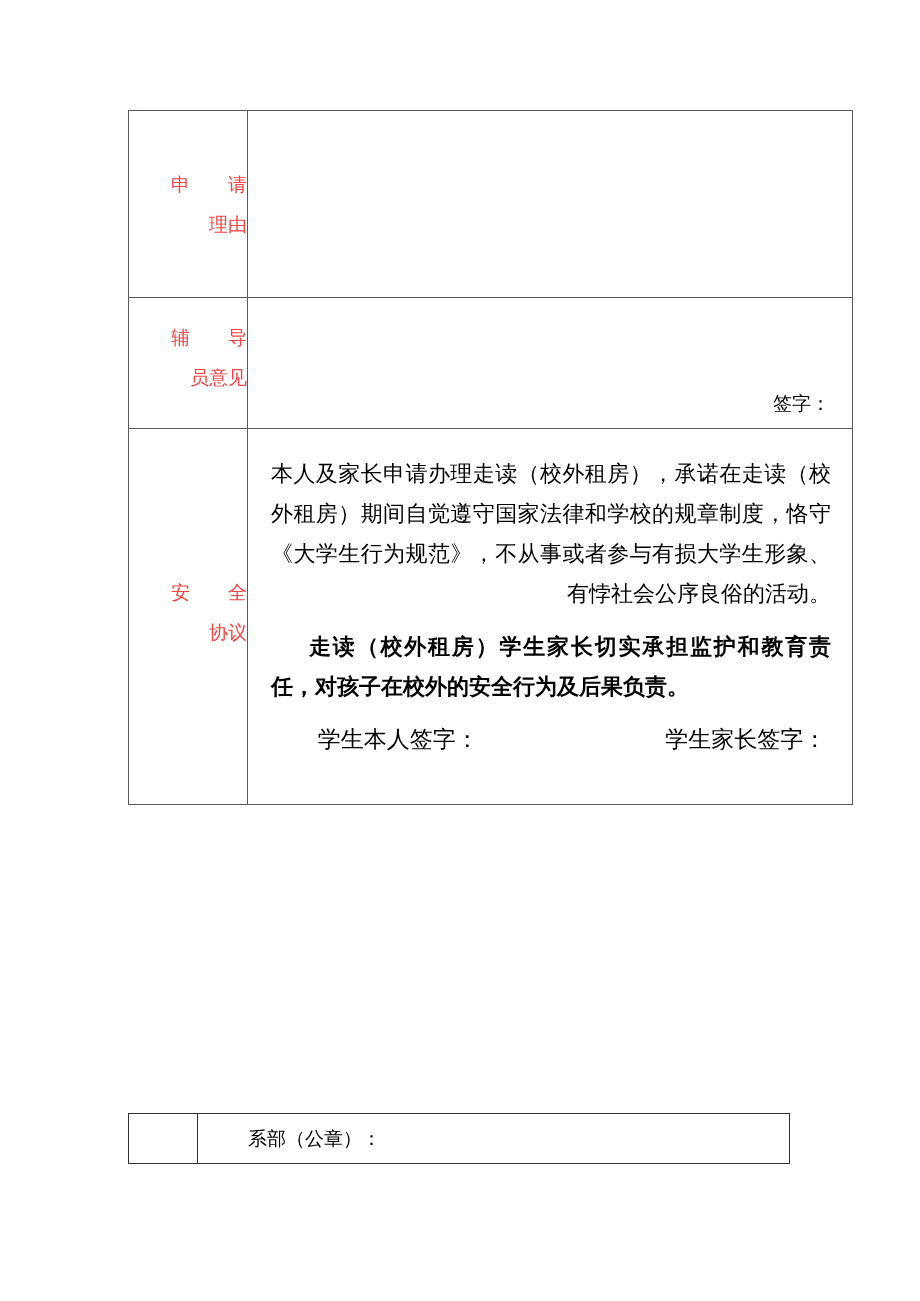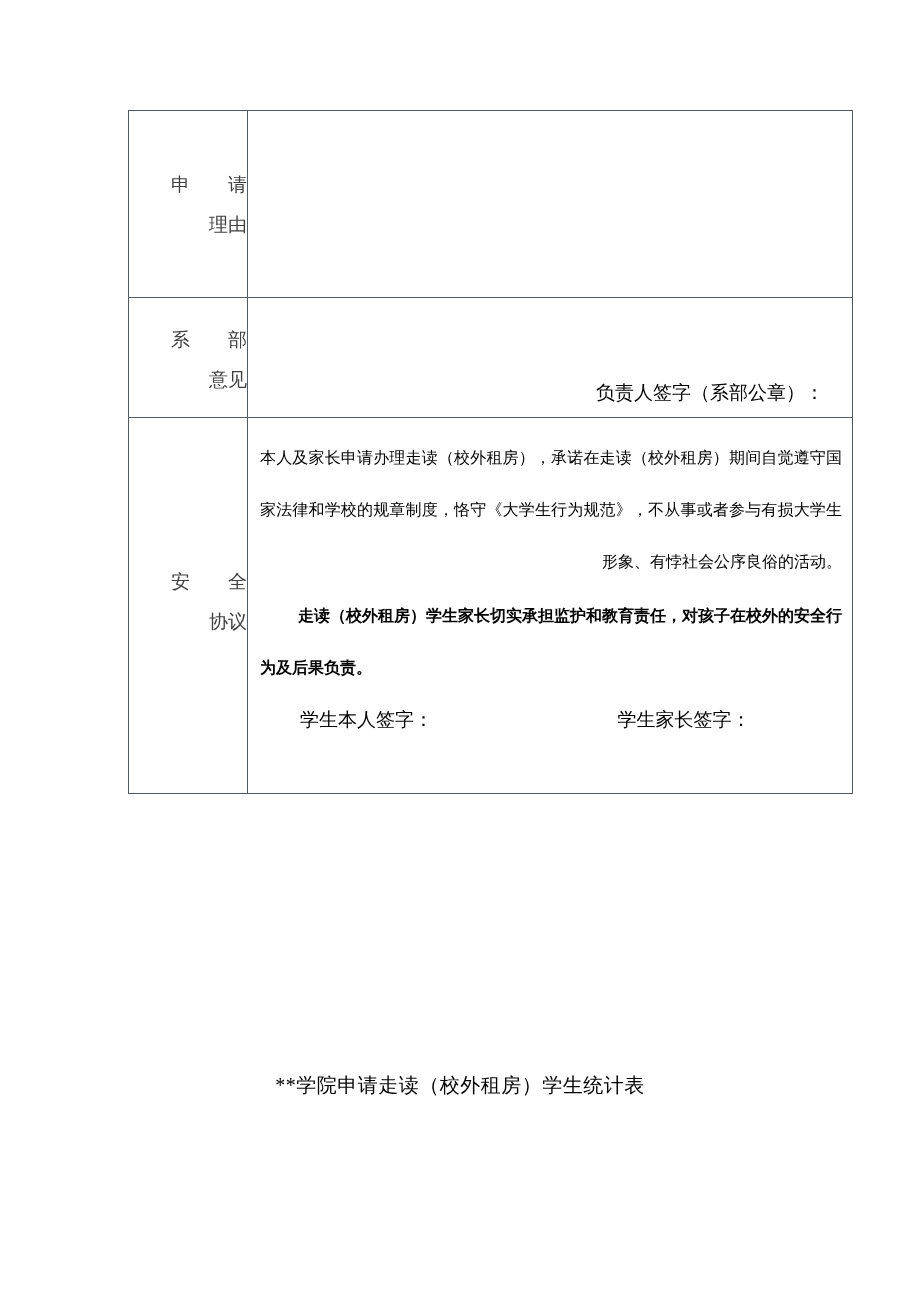--- a/index.html
+++ b/index.html
@@ -44,21 +44,21 @@
   .label-cell {
     position: relative;
     padding: 0;
   }
   .label-stack {
     position: absolute;
     left: 0;
     width: 100%;
     font-size: 19px;
     line-height: 40px;
-    color: #404040;
+    color: #ef4444;
   }
   .label-line-1 {
     display: block;
     text-align: justify;
     text-align-last: justify;
     padding-left: 42px;
     padding-right: 0px;
   }
   .label-line-2 {
     display: block;
@@ -96,40 +96,41 @@
     bottom: 4px;
     font-size: 19px;
     white-space: nowrap;
   }
 
   
   .agreement {
     padding: 12px 8px 0 10px;
   }
   .agreement p {
-    margin: 2px;
-    font-size: 16px;
-    line-height: 52px;
+    margin: 13px;
+    font-size: 22px;
+    line-height: 40px;
     text-align: justify;
     text-align-last: right;
     text-justify: inter-ideograph;
   }
   .agreement p.p-indent {
     text-indent: 38px;
     font-weight: bold;
   }
   .agreement p.p-last {
     text-align-last: left;
   }
   .sig-row {
     margin-top: 6px;
-    font-size: 19px;
+    font-size: 23px;
     line-height: 40px;
     padding-left: 42px;
     white-space: nowrap;
+    text-align: center;
   }
   .sig-gap {
     display: inline-block;
     width: 175px;
   }
 
   
   .bottom-title {
     position: absolute;
     left: 0;
@@ -176,33 +177,33 @@
           <div class="label-stack label-pos-reason">
             <span class="label-line-1">申  请</span>
             <span class="label-line-2">理由</span>
           </div>
         </td>
         <td class="col-body body-cell h-reason">
           <div></div>
         </td>
       </tr>
 
-
       <tr>
         <td class="col-label label-cell">
-          <div class="label-stack label-pos-dept">
-            <span class="label-line-1">系  部</span>
-            <span class="label-line-2">意见</span>
-          </div>
-        </td>
-        <td class="col-body body-cell h-dept">
+          <div class="label-stack label-pos-adviser">
+            <span class="label-line-1">辅  导</span>
+            <span class="label-line-2">员意见</span>
+          </div>
+        </td>
+        <td class="col-body body-cell h-adviser">
           <div></div>
-          <div class="sign-right-dept">负责人签字（系部公章）：</div>
-        </td>
-      </tr>
+          <div class="sign-right">签字：</div>
+        </td>
+      </tr>
+
 
       <tr>
         <td class="col-label label-cell">
           <div class="label-stack label-pos-safety">
             <span class="label-line-1">安  全</span>
             <span class="label-line-2">协议</span>
           </div>
         </td>
         <td class="col-body body-cell h-safety">
           <div class="agreement">
@@ -213,16 +214,25 @@
               <span class="sig-gap"></span>
               <span>学生家长签字：</span>
             </div>
           </div>
         </td>
       </tr>
 
     </tbody>
   </table>
 
-  <div class="bottom-title">**学院申请走读（校外租房）学生统计表</div>
-
+
+  <table class="stat-table">
+    <tbody>
+      <tr>
+        <td class="stat-col-narrow"></td>
+        <td class="stat-col-wide">
+          <div class="stat-cell-text">系部（公章）：</div>
+        </td>
+      </tr>
+    </tbody>
+  </table>
 
 </div>
 
 </body></html>

